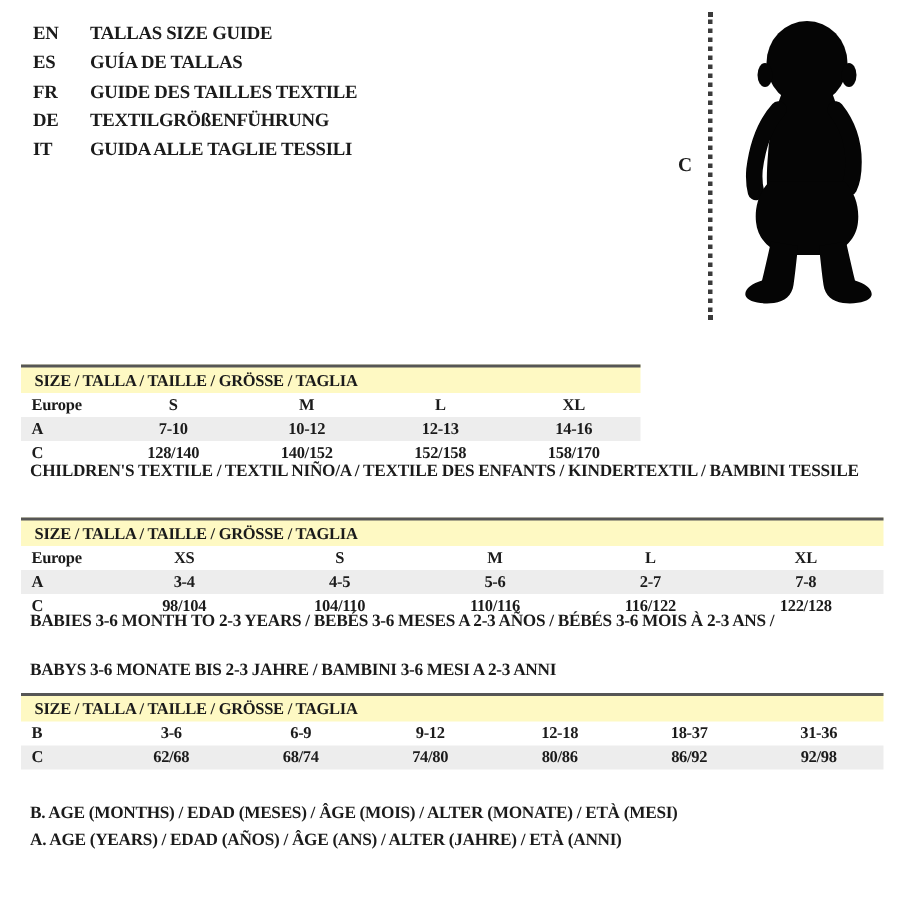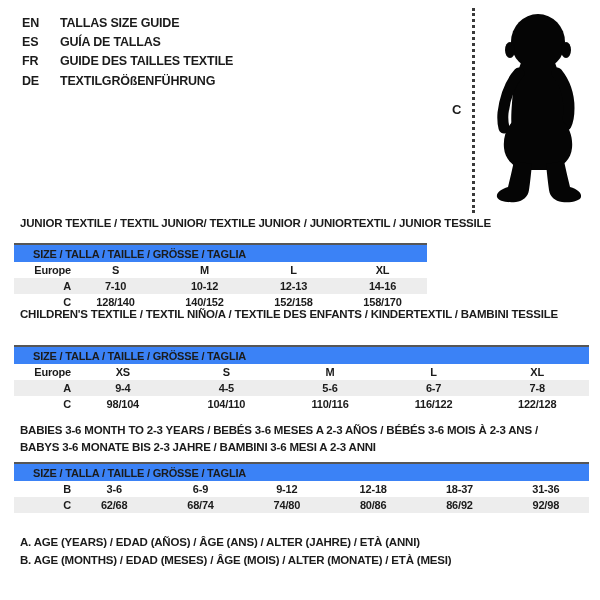--- a/index.html
+++ b/index.html
@@ -1,42 +1,42 @@
 <!DOCTYPE html>
 <html><head>
 <meta charset="utf-8">
 <style>
   html,body{margin:0;padding:0;background:#fff;}
   .canvas{
     position:relative;width:600px;height:600px;background:#ffffff;overflow:hidden;
-    font-family:Liberation Sans, sans-serif;font-weight:700;color:#1b1b1b;
+    font-family:Liberation Serif, serif;font-weight:700;color:#1b1b1b;
     letter-spacing:-0.2px;
   }
   
   .lang-list{position:absolute;left:22px;top:13px;}
   .lang-row{display:flex;height:19.3px;align-items:center;font-size:12.5px;}
   .lang-code{width:38px;}
   
   .figure{position:absolute;left:450px;top:6px;width:150px;height:212px;}
   .measure-label{position:absolute;left:2px;top:96px;font-size:13px;}
   .measure-line{position:absolute;left:22px;top:2px;height:205px;width:0;border-left:3px dotted #3a3a3a;}
   .baby-svg{position:absolute;left:36px;top:7px;}
   
   .sec-title{position:absolute;left:20px;font-size:11.5px;line-height:15px;white-space:nowrap;}
   .sec-title:empty{display:none;}
   
   .tbl{position:absolute;left:14px;}
   .bar{
-    height:17px;border-top:2px solid #565656;background:#3b82f6;
-    display:flex;align-items:center;padding-left:19px;box-sizing:content-box;
+    height:17px;border-top:2px solid #565656;background:#fef9c3;
+    display:flex;align-items:center;padding-left:9px;box-sizing:content-box;
     font-size:11px;
   }
   .row{display:flex;height:16px;align-items:center;font-size:11px;}
   .row.shaded{background:#ededed;}
-  .row-label{width:50px;padding-left:7px;flex:none;text-align:right;}
+  .row-label{width:50px;padding-left:7px;flex:none;}
   .cell{flex:1;text-align:center;}
   
   .legend{position:absolute;left:20px;top:533px;}
   .legend-item{font-size:11.5px;line-height:18.2px;white-space:nowrap;}
 </style>
 </head>
 <body>
 
 <div class="canvas">
 
@@ -50,39 +50,42 @@
       <span class="lang-label">GUÍA DE TALLAS</span>
     </div>
     <div class="lang-row">
       <span class="lang-code">FR</span>
       <span class="lang-label">GUIDE DES TAILLES TEXTILE</span>
     </div>
     <div class="lang-row">
       <span class="lang-code">DE</span>
       <span class="lang-label">TEXTILGRÖßENFÜHRUNG</span>
     </div>
+    <div class="lang-row">
+      <span class="lang-code">IT</span>
+      <span class="lang-label">GUIDA ALLE TAGLIE TESSILI</span>
+    </div>
   </div>
 
   <div class="figure">
     <span class="measure-label">C</span>
     <div class="measure-line"></div>
     <svg class="baby-svg" width="106" height="198" viewBox="0 0 106 198" fill="#050505" xmlns="http://www.w3.org/2000/svg">
       <ellipse cx="52" cy="29" rx="27" ry="28"></ellipse>
       <ellipse cx="24" cy="37" rx="5" ry="8"></ellipse>
       <ellipse cx="80" cy="37" rx="5" ry="8"></ellipse>
       <path d="M36 47 L68 47 C73 60 77 73 78 90 C79 102 79 110 78 118 L26 118 C25 110 25 102 26 90 C27 73 31 60 36 47 Z"></path>
       <path d="M33 60 C24 70 19 84 17 100 C16.5 106 17 111 18 115" fill="none" stroke="#050505" stroke-width="11" stroke-linecap="round"></path>
       <path d="M71 60 C79 70 83 82 83 95 C83 102 82 108 80 112" fill="none" stroke="#050505" stroke-width="11" stroke-linecap="round"></path>
       <path d="M27 108 C20 115 17 125 18 135 C19 146 27 154 38 157 L66 157 C77 154 85 146 86 135 C87 125 84 115 77 108 Z"></path>
       <path d="M28 148 L46 151 C45 161 44 170 43 177 C42 184 37 188 30 189 C21 190 12 188 11 184 C10 180 15 176 22 174 C24 166 26 157 28 148 Z"></path>
       <path d="M78 148 C80 157 82 166 84 174 C91 176 96 180 95 184 C94 188 85 190 76 189 C69 188 64 184 63 177 C62 170 61 161 60 151 Z"></path>
     </svg>
   </div>
 
-  <div class="sec-title" style="top:216px">JUNIOR TEXTILE / TEXTIL JUNIOR/ TEXTILE JUNIOR / JUNIORTEXTIL / JUNIOR TESSILE</div>
   <div class="tbl" style="top:243px;width:413px">
     <div class="bar">SIZE / TALLA / TAILLE / GRÖSSE / TAGLIA</div>
     <div>
         <div class="row">
           <span class="row-label">Europe</span>
           <span class="cell">S</span>
           <span class="cell">M</span>
           <span class="cell">L</span>
           <span class="cell">XL</span>
         </div>
@@ -110,38 +113,38 @@
         <div class="row">
           <span class="row-label">Europe</span>
           <span class="cell">XS</span>
           <span class="cell">S</span>
           <span class="cell">M</span>
           <span class="cell">L</span>
           <span class="cell">XL</span>
         </div>
         <div class="row shaded">
           <span class="row-label">A</span>
-          <span class="cell">9-4</span>
+          <span class="cell">3-4</span>
           <span class="cell">4-5</span>
           <span class="cell">5-6</span>
-          <span class="cell">6-7</span>
+          <span class="cell">2-7</span>
           <span class="cell">7-8</span>
         </div>
         <div class="row">
           <span class="row-label">C</span>
           <span class="cell">98/104</span>
           <span class="cell">104/110</span>
           <span class="cell">110/116</span>
           <span class="cell">116/122</span>
           <span class="cell">122/128</span>
         </div>
       </div>
   </div>
 
-  <div class="sec-title" style="top:423px">BABIES 3-6 MONTH TO 2-3 YEARS / BEBÉS 3-6 MESES A 2-3 AÑOS / BÉBÉS 3-6 MOIS À 2-3 ANS /</div>
+  <div class="sec-title" style="top:407px">BABIES 3-6 MONTH TO 2-3 YEARS / BEBÉS 3-6 MESES A 2-3 AÑOS / BÉBÉS 3-6 MOIS À 2-3 ANS /</div>
   <div class="sec-title" style="top:440px">BABYS 3-6 MONATE BIS 2-3 JAHRE / BAMBINI 3-6 MESI A 2-3 ANNI</div>
   <div class="tbl" style="top:462px;width:575px">
     <div class="bar">SIZE / TALLA / TAILLE / GRÖSSE / TAGLIA</div>
     <div>
         <div class="row">
           <span class="row-label">B</span>
           <span class="cell">3-6</span>
           <span class="cell">6-9</span>
           <span class="cell">9-12</span>
           <span class="cell">12-18</span>
@@ -154,17 +157,17 @@
           <span class="cell">68/74</span>
           <span class="cell">74/80</span>
           <span class="cell">80/86</span>
           <span class="cell">86/92</span>
           <span class="cell">92/98</span>
         </div>
       </div>
   </div>
 
   <div class="legend">
+    <div class="legend-item">B. AGE (MONTHS) / EDAD (MESES) / ÂGE (MOIS) / ALTER (MONATE) / ETÀ (MESI)</div>
     <div class="legend-item">A. AGE (YEARS) / EDAD (AÑOS) / ÂGE (ANS) / ALTER (JAHRE) / ETÀ (ANNI)</div>
-    <div class="legend-item">B. AGE (MONTHS) / EDAD (MESES) / ÂGE (MOIS) / ALTER (MONATE) / ETÀ (MESI)</div>
   </div>
 
 </div>
 
 </body></html>

